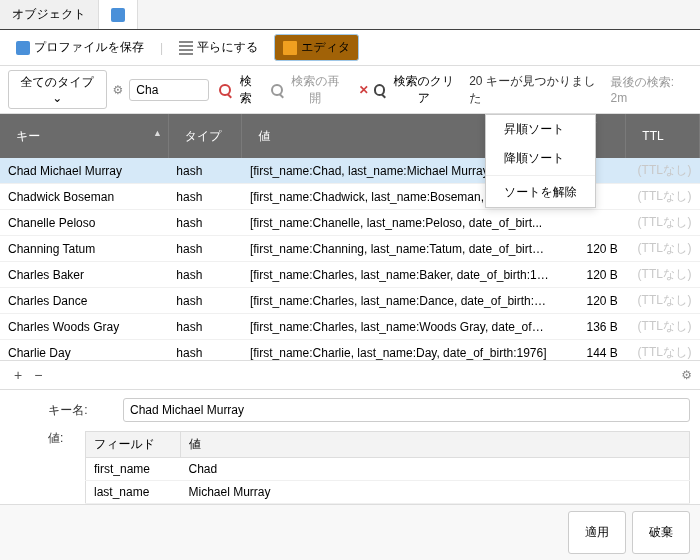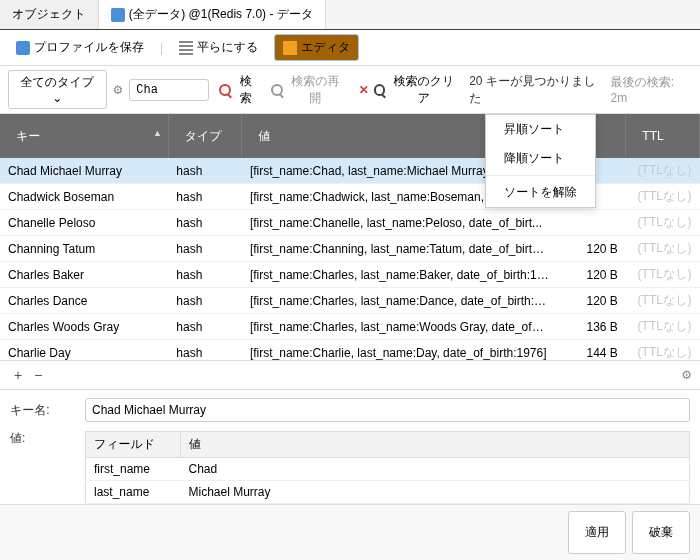--- a/index.html
+++ b/index.html
@@ -14,21 +14,21 @@
 .tbtn { display: flex; align-items: center; gap: 4px; padding: 4px 8px; border: none; background: none; cursor: pointer; }
 .tbtn.active { background: #a16207; border: 1px solid #a0c8e8; border-radius: 3px; }
 .tbtn-icon { width: 14px; height: 14px; display: inline-block; }
 .icon-save { background: #4a90d9; border-radius: 2px; }
 .icon-flatten { background: repeating-linear-gradient(0deg, #888 0 2px, transparent 2px 4px); }
 .icon-edit { background: #f0a020; border-radius: 1px; }
 
 .searchbar { display: flex; align-items: center; padding: 4px 8px; gap: 6px; border-bottom: 1px solid #ddd; }
 .type-filter { padding: 3px 6px; border: 1px solid #ccc; border-radius: 3px; background: #fff; cursor: pointer; }
 .gear { color: #888; cursor: pointer; }
-.search-input { flex: 1; padding: 3px 6px; border: 1px solid #ccc; border-radius: 3px; min-width: 80px; font-family: Liberation Mono, monospace; }
+.search-input { flex: 1; padding: 3px 6px; border: 1px solid #ccc; border-radius: 3px; min-width: 80px; }
 .sbtn { display: flex; align-items: center; gap: 3px; border: none; background: none; cursor: pointer; padding: 2px 4px; }
 .mag { width: 12px; height: 12px; border: 2px solid; border-radius: 50%; position: relative; display: inline-block; }
 .mag::after { content: ''; position: absolute; width: 5px; height: 2px; background: currentColor; bottom: -3px; right: -3px; transform: rotate(45deg); }
 .mag.red { color: #d04040; }
 .mag.gray { color: #999; }
 .mag.dark { color: #444; }
 .x-red { color: #d04040; font-weight: bold; margin-right: 2px; }
 .search-count { color: #333; margin-left: auto; }
 .last-search { color: #999; }
 
@@ -48,21 +48,21 @@
 
 .context-menu { position: absolute; top: 0; left: 485px; background: #fff; border: 1px solid #ccc; box-shadow: 0 2px 8px rgba(0,0,0,0.15); z-index: 10; }
 .context-menu div { padding: 6px 18px; cursor: pointer; }
 .context-menu hr { border: none; border-top: 1px solid #eee; margin: 2px 0; }
 
 .row-tools { display: flex; align-items: center; padding: 4px 8px; border-top: 1px solid #ddd; border-bottom: 1px solid #ddd; }
 .row-tools .pmbtn { background: none; border: none; padding: 2px 6px; font-size: 14px; cursor: pointer; color: #555; }
 .row-tools .gear-r { margin-left: auto; color: #888; cursor: pointer; }
 
 .detail { padding: 8px 10px; }
-.drow { display: flex; align-items: center; margin-bottom: 8px; }
+.drow { display: flex; align-items: center; margin-bottom: 8px; margin-left: 38px; }
 .drow .lbl { width: 75px; color: #333; }
 .drow .inp { flex: 1; padding: 4px 6px; border: 1px solid #ccc; border-radius: 3px; background: #fff; }
 .drow select.inp { width: 140px; flex: none; }
 
 .field-table { width: calc(100% - 75px); margin-left: 75px; border: 1px solid #ddd; border-collapse: collapse; }
 .field-table th { background: #f3f3f3; text-align: left; padding: 4px 8px; font-weight: normal; border-bottom: 1px solid #ddd; border-right: 1px solid #ddd; }
 .field-table td { padding: 4px 8px; border-bottom: 1px solid #f0f0f0; }
 .fcol1 { width: 95px; }
 
 .footer { position: absolute; bottom: 0; left: 0; right: 0; display: flex; justify-content: flex-end; padding: 6px 10px; gap: 6px; border-top: 1px solid #ddd; background: #f8f8f8; }
@@ -70,21 +70,20 @@
 </style>
 </head>
 <body>
 
 <div class="tabs">
   <div class="tab inactive">
       <span>オブジェクト</span>
     </div>
   <div class="tab">
     <span class="tab-icon"></span>
-    <span>(全データ) @1(Redis 7.0) - データ</span>
   </div>
 </div>
 
 <div class="toolbar">
   <button class="tbtn">
       <span class="tbtn-icon icon-save"></span>
       <span>プロファイルを保存</span>
     </button>
   <span style="color:#ccc">|</span>
   <button class="tbtn">

